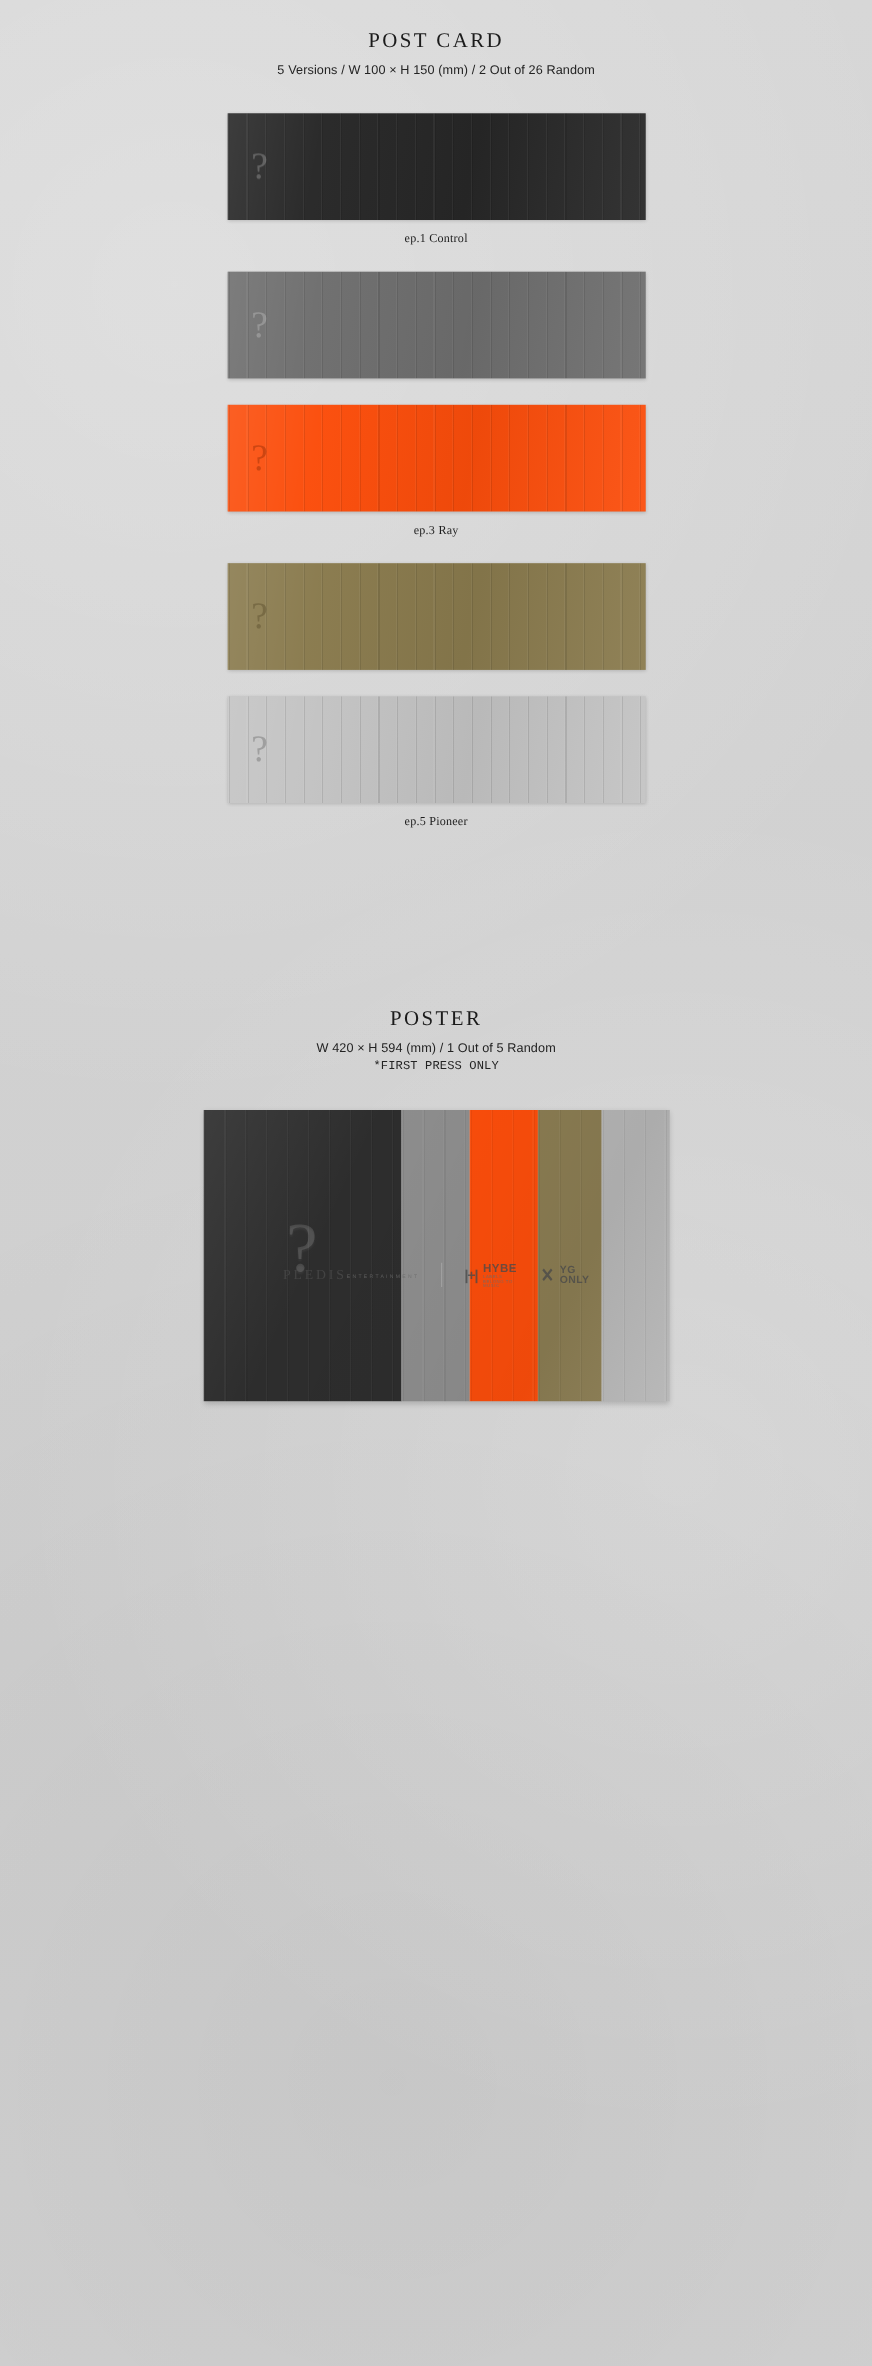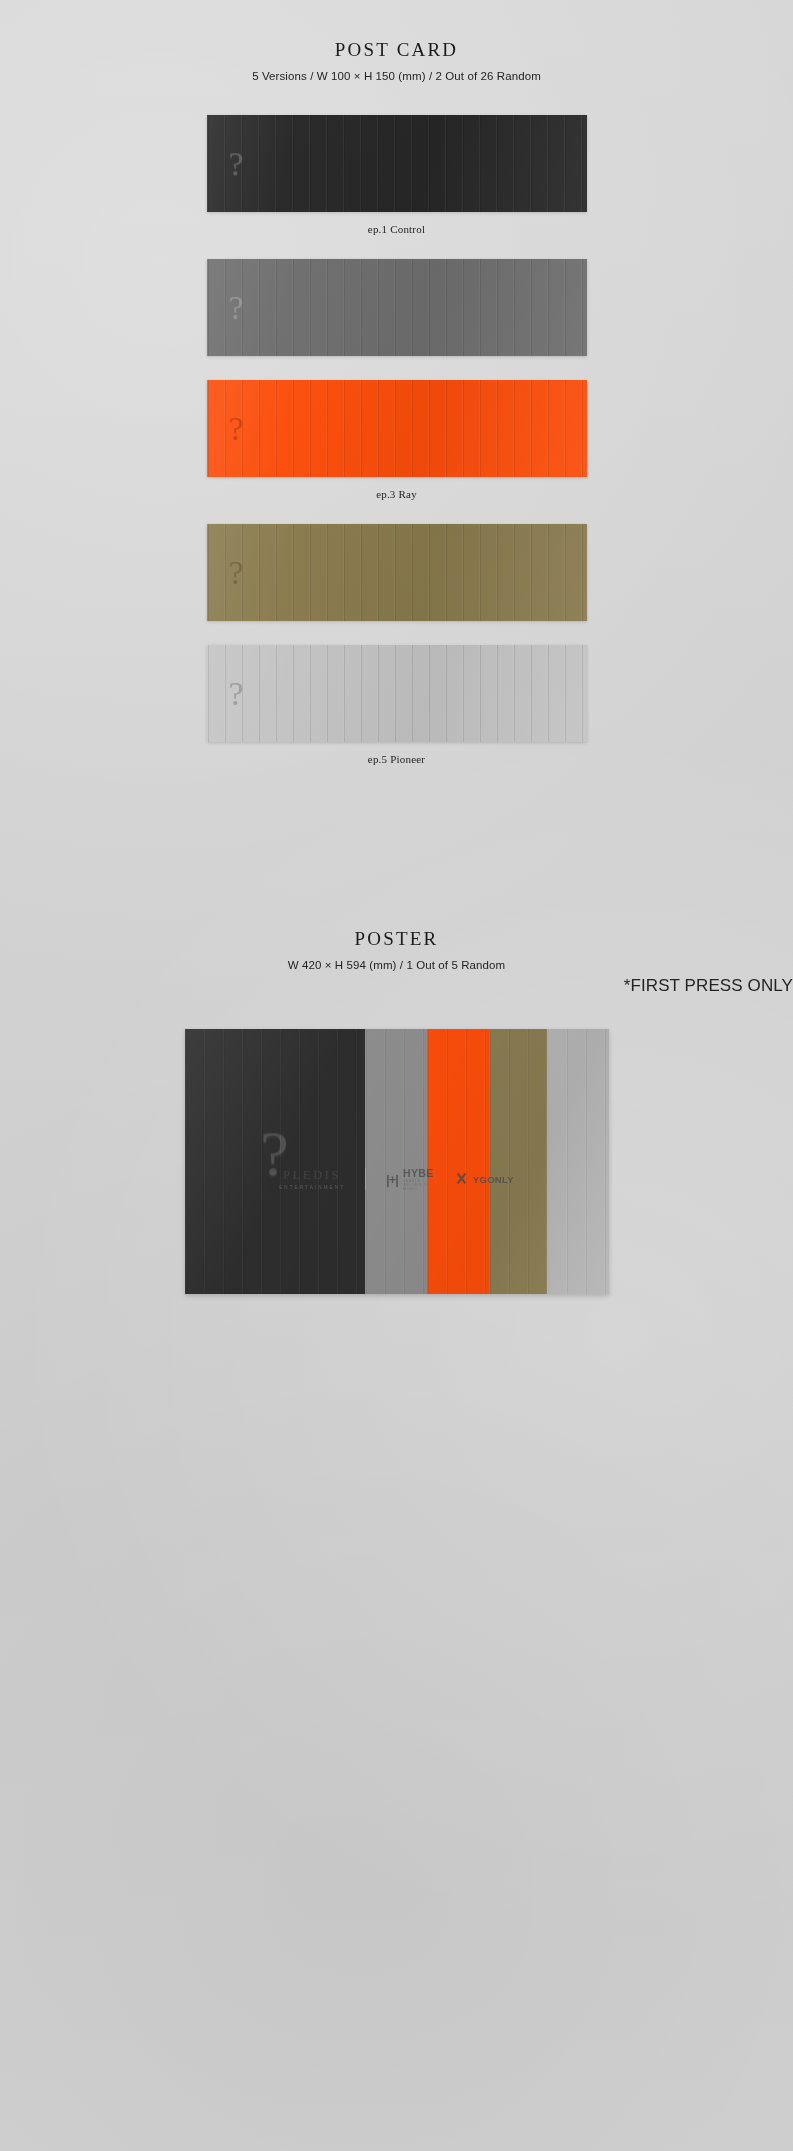--- a/index.html
+++ b/index.html
@@ -49,32 +49,31 @@
   }
   .section-sub {
     font-family: "Liberation Sans", sans-serif;
     font-size: 11.5px;
     letter-spacing: 0.1px;
     color: #232323;
     margin: 9px 0 0 0;
     font-weight: 400;
   }
   .section-sub2 {
-    font-family: Liberation Sans, sans-serif;
-    font-size: 17px;
+    font-family: Liberation Mono, monospace;
+    font-size: 11px;
     letter-spacing: 0.1px;
     color: #232323;
     margin: 5px 0 0 0;
     font-weight: 400;
-    text-align: right;
   }
 
   
   #postcard-section {
-    padding-top: 39px;
+    padding-top: 27px;
   }
   .card-list {
     margin-top: 33px;
   }
   .card-item {
     margin-bottom: 24px;
   }
   .card-figure {
     position: relative;
     width: 380px;
@@ -197,21 +196,21 @@
     position: absolute;
     left: 0;
     right: 0;
     bottom: 103px;
     display: flex;
     justify-content: center;
     align-items: center;
     gap: 20px;
     opacity: 0.78;
   }
-  .logo-block { display: flex; flex-direction: column; align-items: center; }
+  .logo-block { display: flex; flex-direction: row; align-items: center; }
   .logo-pledis-name {
     font-family: "Liberation Serif", serif;
     font-size: 12.5px;
     letter-spacing: 2.6px;
     color: #4a4a4a;
   }
   .logo-pledis-sub {
     font-family: "Liberation Sans", sans-serif;
     font-size: 4.6px;
     letter-spacing: 2.1px;
@@ -250,21 +249,21 @@
     color: #6b6b6b;
   }
   .logo-yg { display: flex; align-items: center; gap: 4px; }
   .yg-mark {
     font-family: "Liberation Sans", sans-serif;
     font-size: 18px;
     font-weight: 700;
     color: #4a4a4a;
     transform: scaleX(0.8);
   }
-  .yg-text { display: flex; flex-direction: row; line-height: 1.0; }
+  .yg-text { display: flex; flex-direction: column; line-height: 1.0; }
   .yg-name {
     font-family: "Liberation Sans", sans-serif;
     font-size: 9.5px;
     font-weight: 700;
     letter-spacing: 0.3px;
     color: #4a4a4a;
   }
   .yg-sub {
     font-family: "Liberation Sans", sans-serif;
     font-size: 9.5px;

